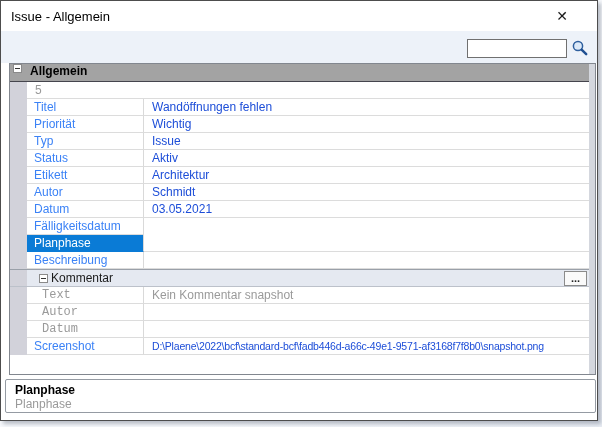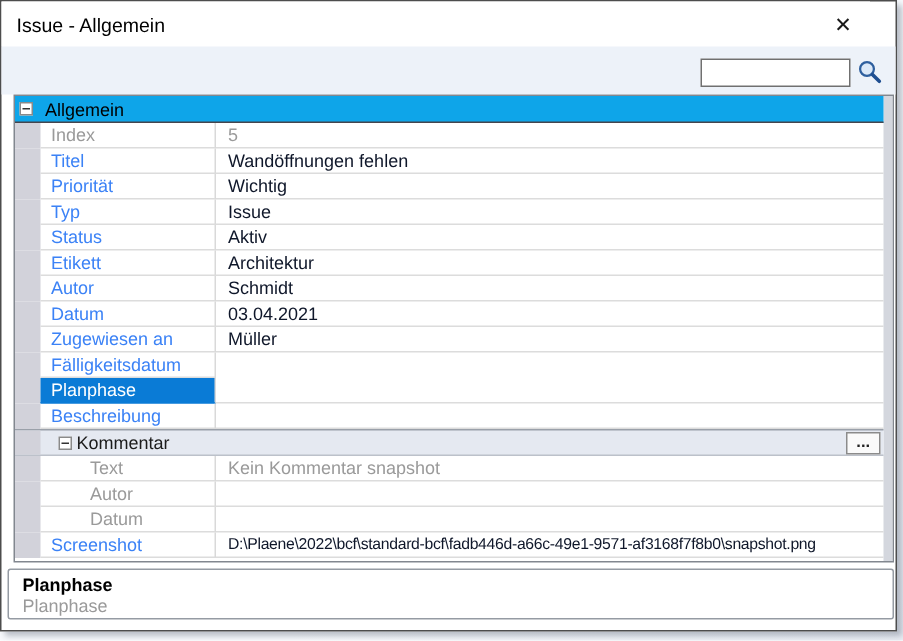--- a/index.html
+++ b/index.html
@@ -53,33 +53,33 @@
 
   .pg-row { display: flex; height: 17px; font-size: 12px; line-height: 16px; }
   .pg-margin { flex: none; width: 17px; background: #d2d2da; }
   .pg-label {
     flex: none; width: 117px; padding-left: 7px;
     border-right: 1px solid #d9d9d9; border-bottom: 1px solid #dcdcdc;
     color: #3b82f6; white-space: nowrap; overflow: hidden;
   }
   .pg-value {
     flex: 1; padding-left: 8px; border-bottom: 1px solid #dcdcdc;
-    color: #0f172a; white-space: nowrap; overflow: hidden;
+    color: #1d4ed8; white-space: nowrap; overflow: hidden;
   }
   .pg-row.disabled .pg-label, .pg-row.disabled .pg-value { color: #9a9a9a; }
   .pg-row.selected .pg-label {
     background: #0a7bd6; color: #ffffff; border-bottom-color: #0a7bd6;
   }
-  .pg-row.sub .pg-label { padding-left: 33px; }
+  .pg-row.sub .pg-label { padding-left: 15px; font-family: Liberation Mono, monospace; }
   .pg-value.path { font-size: 10.5px; letter-spacing: -0.2px; }
 
   .pg-cat {
-    display: flex; align-items: center; height: 18px;
-    background: #0ea5e9; border-bottom: 1px solid #45454d;
-    font-size: 12px; font-weight: normal; color: #000;
+    display: flex; align-items: flex-start; height: 18px;
+    background: #a3a3a3; border-bottom: 1px solid #45454d;
+    font-size: 12px; font-weight: bold; color: #000;
   }
   .pg-cat .cat-label { margin-left: 8px; }
 
   .pg-subcat {
     display: flex; align-items: center; height: 18px;
     background: #e5e9f1; border-top: 1px solid #9aa0a9; border-bottom: 1px solid #bcc1ca;
     font-size: 12px; color: #1b1b1b; justify-content: center;
   }
   .pg-subcat .pg-margin { height: 100%; }
   .pg-subcat .sub-label { margin-left: 3px; }
@@ -136,21 +136,20 @@
 
       <div class="pg-cat">
         <span class="minus-box">
             <i></i>
           </span>
         <span class="cat-label">Allgemein</span>
       </div>
 
       <div class="pg-row disabled">
         <div class="pg-margin"></div>
-        <div class="pg-label">Index</div>
         <div class="pg-value">5</div>
       </div>
 
       <div class="pg-row">
         <div class="pg-margin"></div>
         <div class="pg-label">Titel</div>
         <div class="pg-value">Wandöffnungen fehlen</div>
       </div>
 
       <div class="pg-row">
@@ -179,28 +178,23 @@
 
       <div class="pg-row">
         <div class="pg-margin"></div>
         <div class="pg-label">Autor</div>
         <div class="pg-value">Schmidt</div>
       </div>
 
       <div class="pg-row">
         <div class="pg-margin"></div>
         <div class="pg-label">Datum</div>
-        <div class="pg-value">03.04.2021</div>
-      </div>
-
-      <div class="pg-row">
-        <div class="pg-margin"></div>
-        <div class="pg-label">Zugewiesen an</div>
-        <div class="pg-value">Müller</div>
-      </div>
+        <div class="pg-value">03.05.2021</div>
+      </div>
+
 
       <div class="pg-row">
         <div class="pg-margin"></div>
         <div class="pg-label">Fälligkeitsdatum</div>
       </div>
 
       <div class="pg-row selected">
         <div class="pg-margin"></div>
         <div class="pg-label">Planphase</div>
         <div class="pg-value"></div>

